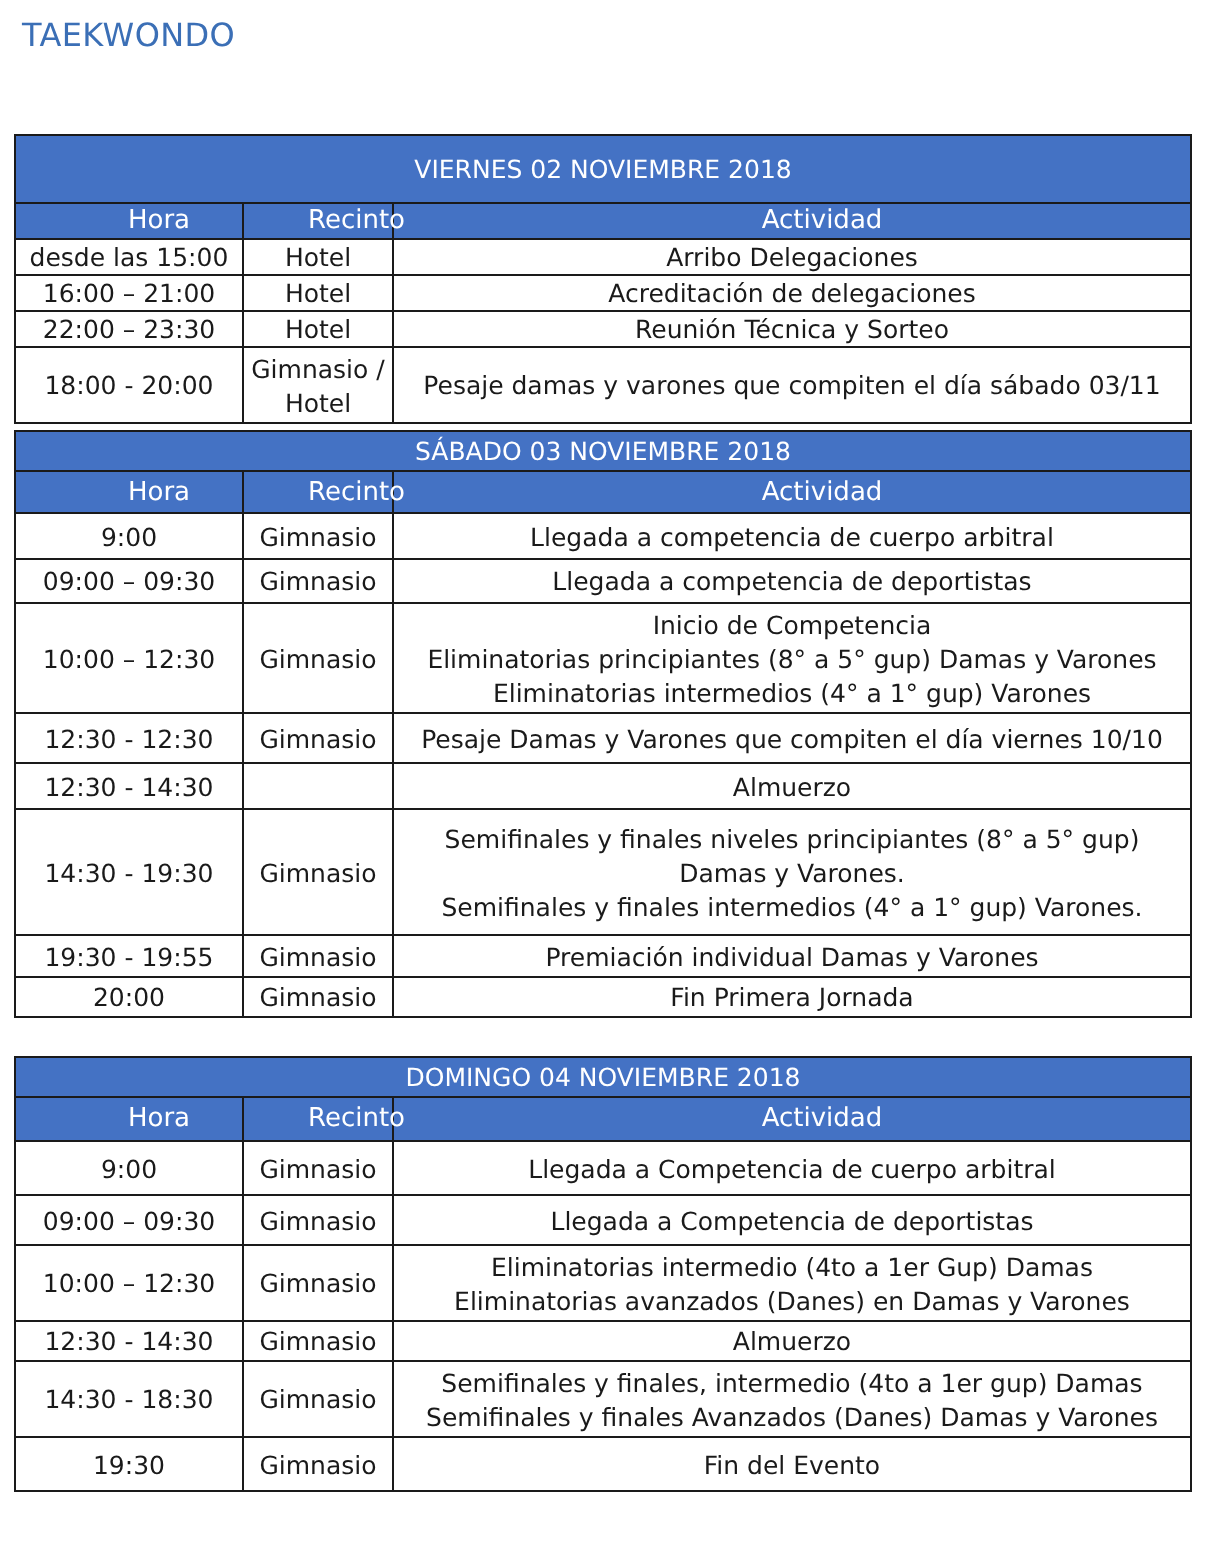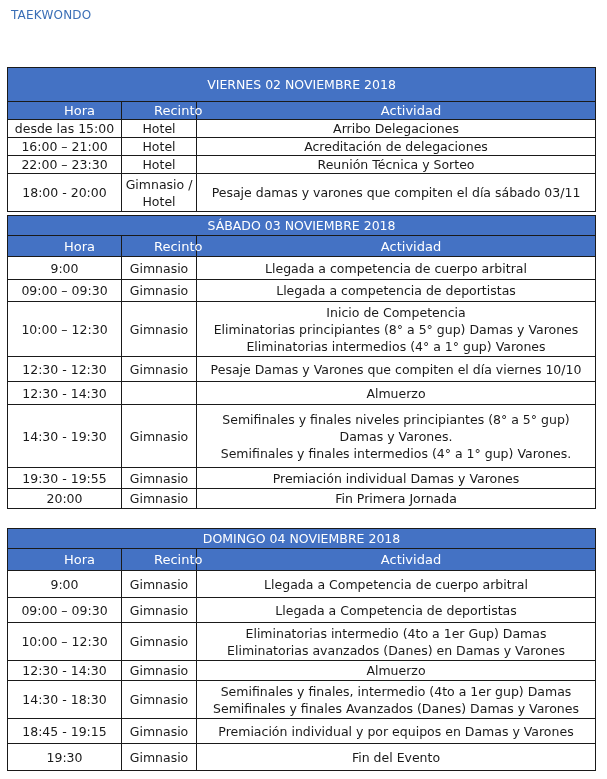--- a/index.html
+++ b/index.html
@@ -1,17 +1,17 @@
 <!DOCTYPE html>
 <html><head>
 <meta charset="utf-8">
 <style>
   html, body { margin: 0; padding: 0; background: #ffffff; }
   body { width: 607px; height: 779px; position: relative; font-family: "DejaVu Sans", sans-serif; color: #1a1a1a; overflow: hidden; }
-  .page-title { position: absolute; left: 11px; top: 8px; font-size: 12px; color: #3b6fb6; letter-spacing: 0.2px; font-family: "DejaVu Sans", sans-serif; }
+  .page-title { position: absolute; left: 11px; top: 8px; font-size: 16px; color: #3b6fb6; letter-spacing: 0.2px; font-family: "DejaVu Sans", sans-serif; }
   table.sched { position: absolute; left: 7px; width: 588px; border-collapse: collapse; table-layout: fixed; font-size: 12.5px; font-family: "DejaVu Sans", sans-serif; }
   table.sched col.c-hora { width: 114px; }
   table.sched col.c-recinto { width: 75px; }
   table.sched col.c-act { width: 399px; }
   table.sched td, table.sched th { border: 1px solid #1a1a1a; text-align: center; vertical-align: middle; padding: 0 2px; line-height: 17px; font-weight: normal; }
   tr.day-row th { background: #4472c4; color: #ffffff; font-size: 12.5px; }
   tr.hdr-row th { background: #4472c4; color: #ffffff; font-size: 13px; padding-left: 32px; }
   .act-line { display: block; }
   #t1 { top: 67px; }
   #t2 { top: 215px; }
@@ -197,27 +197,20 @@
         </td>
       </tr>
       <tr style="height: 38px;">
         <td>14:30 - 18:30</td>
         <td>Gimnasio</td>
         <td>
           <span class="act-line">Semifinales y finales, intermedio (4to a 1er gup) Damas</span>
           <span class="act-line">Semifinales y finales Avanzados (Danes) Damas y Varones</span>
         </td>
       </tr>
-      <tr style="height: 25px;">
-        <td>18:45 - 19:15</td>
-        <td>Gimnasio</td>
-        <td>
-          <span class="act-line">Premiación individual y por equipos en  Damas y Varones</span>
-        </td>
-      </tr>
       <tr style="height: 27px;">
         <td>19:30</td>
         <td>Gimnasio</td>
         <td>
           <span class="act-line">Fin del Evento</span>
         </td>
       </tr>
     </tbody>
 </table>
 

